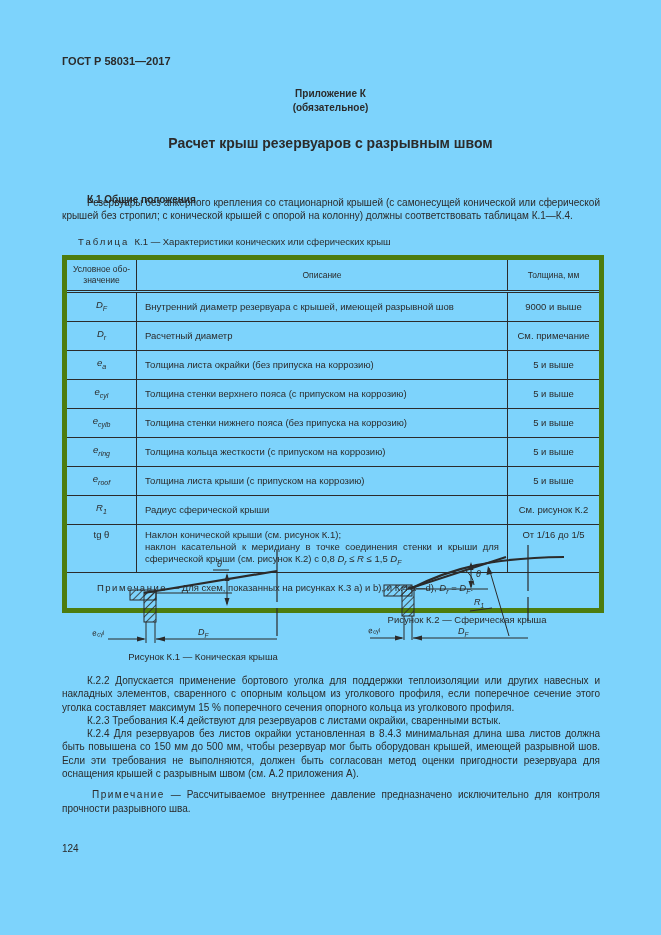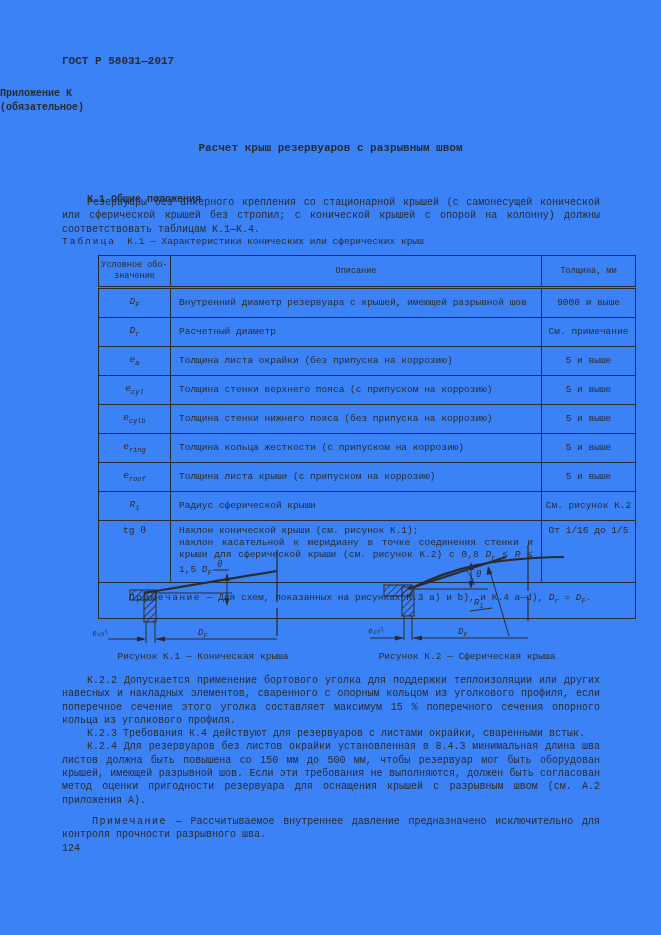--- a/index.html
+++ b/index.html
@@ -1,45 +1,45 @@
 <!DOCTYPE html>
 <html lang="ru"><head>
 <meta charset="utf-8">
 <style>
   html,body{margin:0;padding:0;background:#ffffff;}
   .page{
     position:relative;
     width:661px;height:935px;
-    background:#3b82f6;
+    background:#7dd3fc;
     outline:1px solid #d6d6d6;
-    font-family:Liberation Mono, monospace;
+    font-family:Liberation Sans, sans-serif;
     color:#2b2b2b;
     overflow:hidden;
   }
   .abs{position:absolute;}
   .doc-code{left:62px;top:55px;font-size:11px;font-weight:bold;}
-  .appendix{left:0;top:87px;width:661px;font-size:10px;font-weight:bold;line-height:14px;}
-  .main-title{left:0;top:142px;width:661px;text-align:center;font-size:11px;font-weight:bold;}
+  .appendix{left:0;top:87px;width:661px;text-align:center;font-size:10px;font-weight:bold;line-height:14px;}
+  .main-title{left:0;top:135px;width:661px;text-align:center;font-size:14px;font-weight:bold;}
   .h-bold{font-size:10px;font-weight:bold;margin-top:12px;}
   .k1-head{left:62px;top:182px;width:538px;padding-left:25px;box-sizing:border-box;}
   .k1-body{left:62px;top:196px;width:538px;font-size:10px;line-height:13.4px;text-align:justify;text-indent:25px;}
   .tbl-caption{left:62px;top:236px;width:538px;font-size:9.5px;}
-  .spaced{letter-spacing:2px;}
+  .spaced{letter-spacing:2px;margin-left:16px;}
   .note-spaced{letter-spacing:1.5px;}
 
   table.gost{
     position:absolute;left:62px;top:255px;width:537px;
     border-collapse:collapse;table-layout:fixed;
     font-size:9.5px;color:#2b2b2b;
   }
   table.gost col.c1{width:72px;}
   table.gost col.c2{width:371px;}
   table.gost col.c3{width:94px;}
   table.gost th, table.gost td{border:1px solid #2b2b2b;}
-  table.gost{border:1px solid #4d7c0f;margin-left:36px;}
+  table.gost{border:5px solid #4d7c0f;}
   table.gost th{
     font-weight:normal;font-size:8.5px;text-align:center;vertical-align:middle;
     padding:4px 2px;white-space:pre-line;line-height:11px;
     border-bottom:3px double #2b2b2b;
   }
   table.gost td{height:22px;vertical-align:middle;line-height:12px;}
   td.sym-cell{text-align:center;}
   td.sym-cell .sym{font-style:italic;}
   td.sym-cell .sym.roman{font-style:normal;}
   sub{font-size:7px;}
@@ -47,21 +47,21 @@
   td.val-cell{text-align:center;padding:3px 2px;}
   tr.tg-row td{vertical-align:top;padding-top:4px;}
   tr.tg-row td.desc-cell{text-align:justify;}
   tr.note-row td{padding:6px 8px 7px 8px;text-indent:22px;vertical-align:middle;font-size:9.5px;}
   .mvar{font-style:italic;}
 
   .fig{position:absolute;}
   .fig svg{display:block;}
   .fig-caption{position:absolute;font-size:9.5px;text-align:center;width:230px;}
   .cap1{left:88px;top:651px;}
-  .cap2{left:352px;top:651px;}
+  .cap2{left:352px;top:614px;}
 
   .k2{left:62px;top:674px;width:538px;font-size:10px;line-height:13.3px;text-align:justify;}
   .k2 .head{font-weight:bold;text-align:left;padding-left:25px;margin-bottom:2px;}
   .k2 p{margin:0;text-indent:25px;}
   .k2 p.note-par{margin-top:8px;text-indent:30px;}
   .page-num{left:62px;top:843px;font-size:10px;text-align:center;}
 </style>
 </head>
 <body>
 

